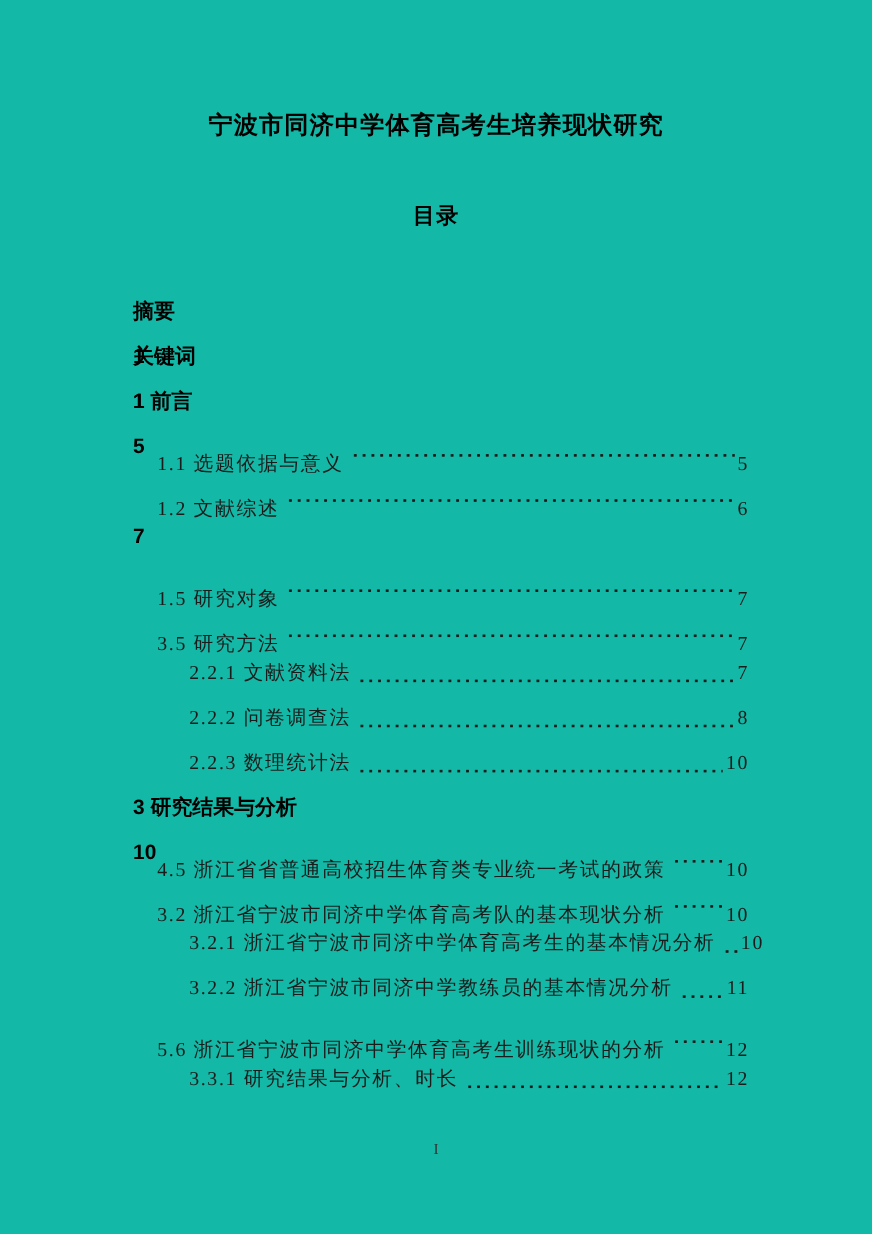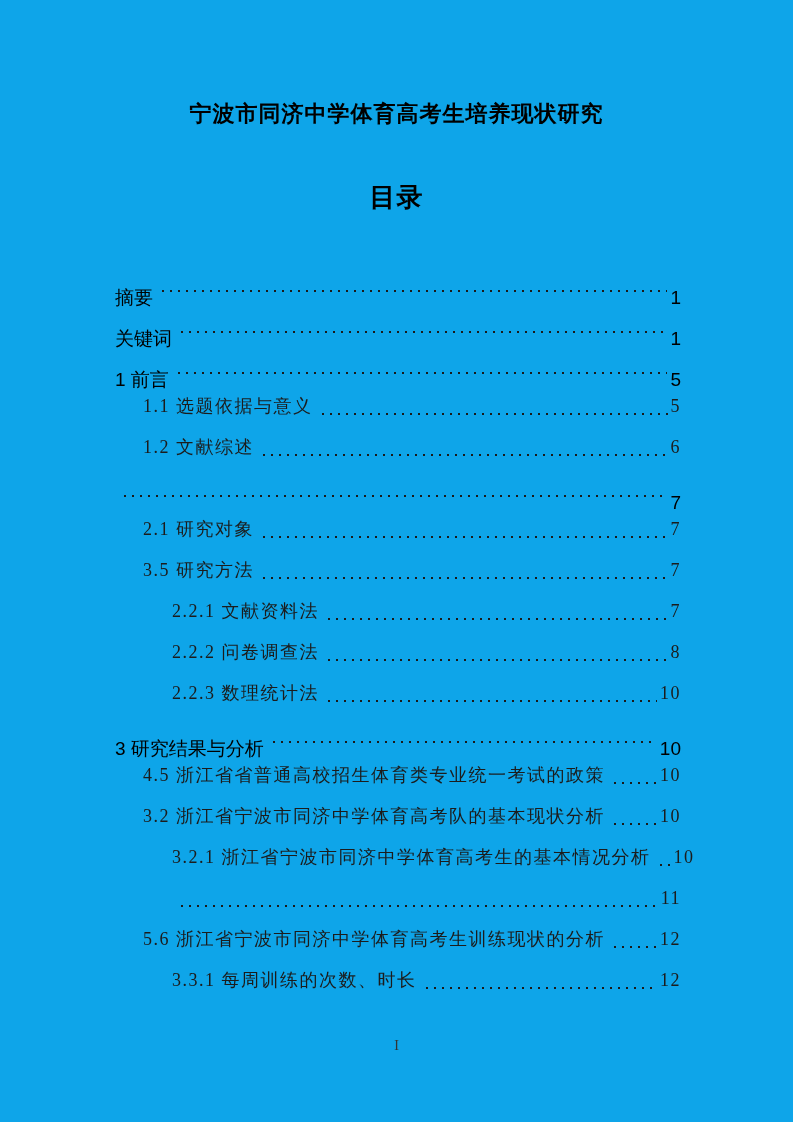--- a/index.html
+++ b/index.html
@@ -4,41 +4,41 @@
 <style>
   html, body {
     margin: 0;
     padding: 0;
     background: #ffffff;
   }
   .page {
     position: relative;
     width: 793px;
     height: 1122px;
-    background: #0ea5e9;
+    background: #14b8a6;
     overflow: hidden;
     font-family: "Liberation Serif", serif;
     color: #000000;
   }
   .doc-title {
     padding-top: 100px;
     text-align: center;
     font-family: "Liberation Sans", sans-serif;
     font-weight: bold;
     font-size: 22px;
     line-height: 28px;
     letter-spacing: 1px;
     color: #000000;
   }
   .toc-heading {
     margin-top: 56px;
     text-align: center;
     font-family: "Liberation Sans", sans-serif;
     font-weight: bold;
-    font-size: 26px;
+    font-size: 20px;
     line-height: 26px;
     letter-spacing: 1px;
     color: #000000;
   }
   .toc-list {
     margin: 53px 112px 0 115px;
   }
   .toc-row {
     display: flex;
     align-items: baseline;
@@ -59,33 +59,34 @@
     background-repeat: repeat-x;
     background-position: left 26px;
   }
   .toc-page {
     flex: 0 0 auto;
     text-align: right;
   }
   
   .toc-row.lvl1 {
     font-family: "Liberation Sans", sans-serif;
-    font-weight: normal;
+    font-weight: bold;
     font-size: 19px;
     color: #000000;
+    flex-direction: column;
   }
   
   .toc-row.lvl2, .toc-row.lvl3 {
     font-family: "Liberation Serif", serif;
     font-weight: normal;
     font-size: 18px;
     letter-spacing: 1.5px;
     color: #1c1c1c;
   }
-  .toc-row.lvl2 { padding-left: 28px; align-items: center; }
+  .toc-row.lvl2 { padding-left: 28px; }
   .toc-row.lvl3 { padding-left: 57px; align-items: center; }
   .page-footer {
     position: absolute;
     top: 1038px;
     left: 0;
     width: 100%;
     text-align: center;
     font-family: "Liberation Serif", serif;
     font-size: 14px;
     color: #333333;
@@ -124,21 +125,21 @@
       <div class="toc-row lvl2">
     <span class="toc-label">1.2 文献综述</span>
     <span class="toc-dots"></span>
     <span class="toc-page">6</span>
   </div>
       <div class="toc-row lvl1">
     <span class="toc-dots"></span>
     <span class="toc-page">7</span>
   </div>
       <div class="toc-row lvl2">
-    <span class="toc-label">2.1 研究对象</span>
+    <span class="toc-label">1.5 研究对象</span>
     <span class="toc-dots"></span>
     <span class="toc-page">7</span>
   </div>
       <div class="toc-row lvl2">
     <span class="toc-label">3.5 研究方法</span>
     <span class="toc-dots"></span>
     <span class="toc-page">7</span>
   </div>
       <div class="toc-row lvl3">
     <span class="toc-label">2.2.1 文献资料法</span>
@@ -169,30 +170,31 @@
     <span class="toc-label">3.2 浙江省宁波市同济中学体育高考队的基本现状分析</span>
     <span class="toc-dots"></span>
     <span class="toc-page">10</span>
   </div>
       <div class="toc-row lvl3">
     <span class="toc-label">3.2.1 浙江省宁波市同济中学体育高考生的基本情况分析</span>
     <span class="toc-dots"></span>
     <span class="toc-page">10</span>
   </div>
       <div class="toc-row lvl3">
+    <span class="toc-label">3.2.2 浙江省宁波市同济中学教练员的基本情况分析</span>
     <span class="toc-dots"></span>
     <span class="toc-page">11</span>
   </div>
       <div class="toc-row lvl2">
     <span class="toc-label">5.6 浙江省宁波市同济中学体育高考生训练现状的分析</span>
     <span class="toc-dots"></span>
     <span class="toc-page">12</span>
   </div>
       <div class="toc-row lvl3">
-    <span class="toc-label">3.3.1 每周训练的次数、时长</span>
+    <span class="toc-label">3.3.1 研究结果与分析、时长</span>
     <span class="toc-dots"></span>
     <span class="toc-page">12</span>
   </div>
     </div>
 
   <div class="page-footer">I</div>
 
 </div>
 
 </body></html>

